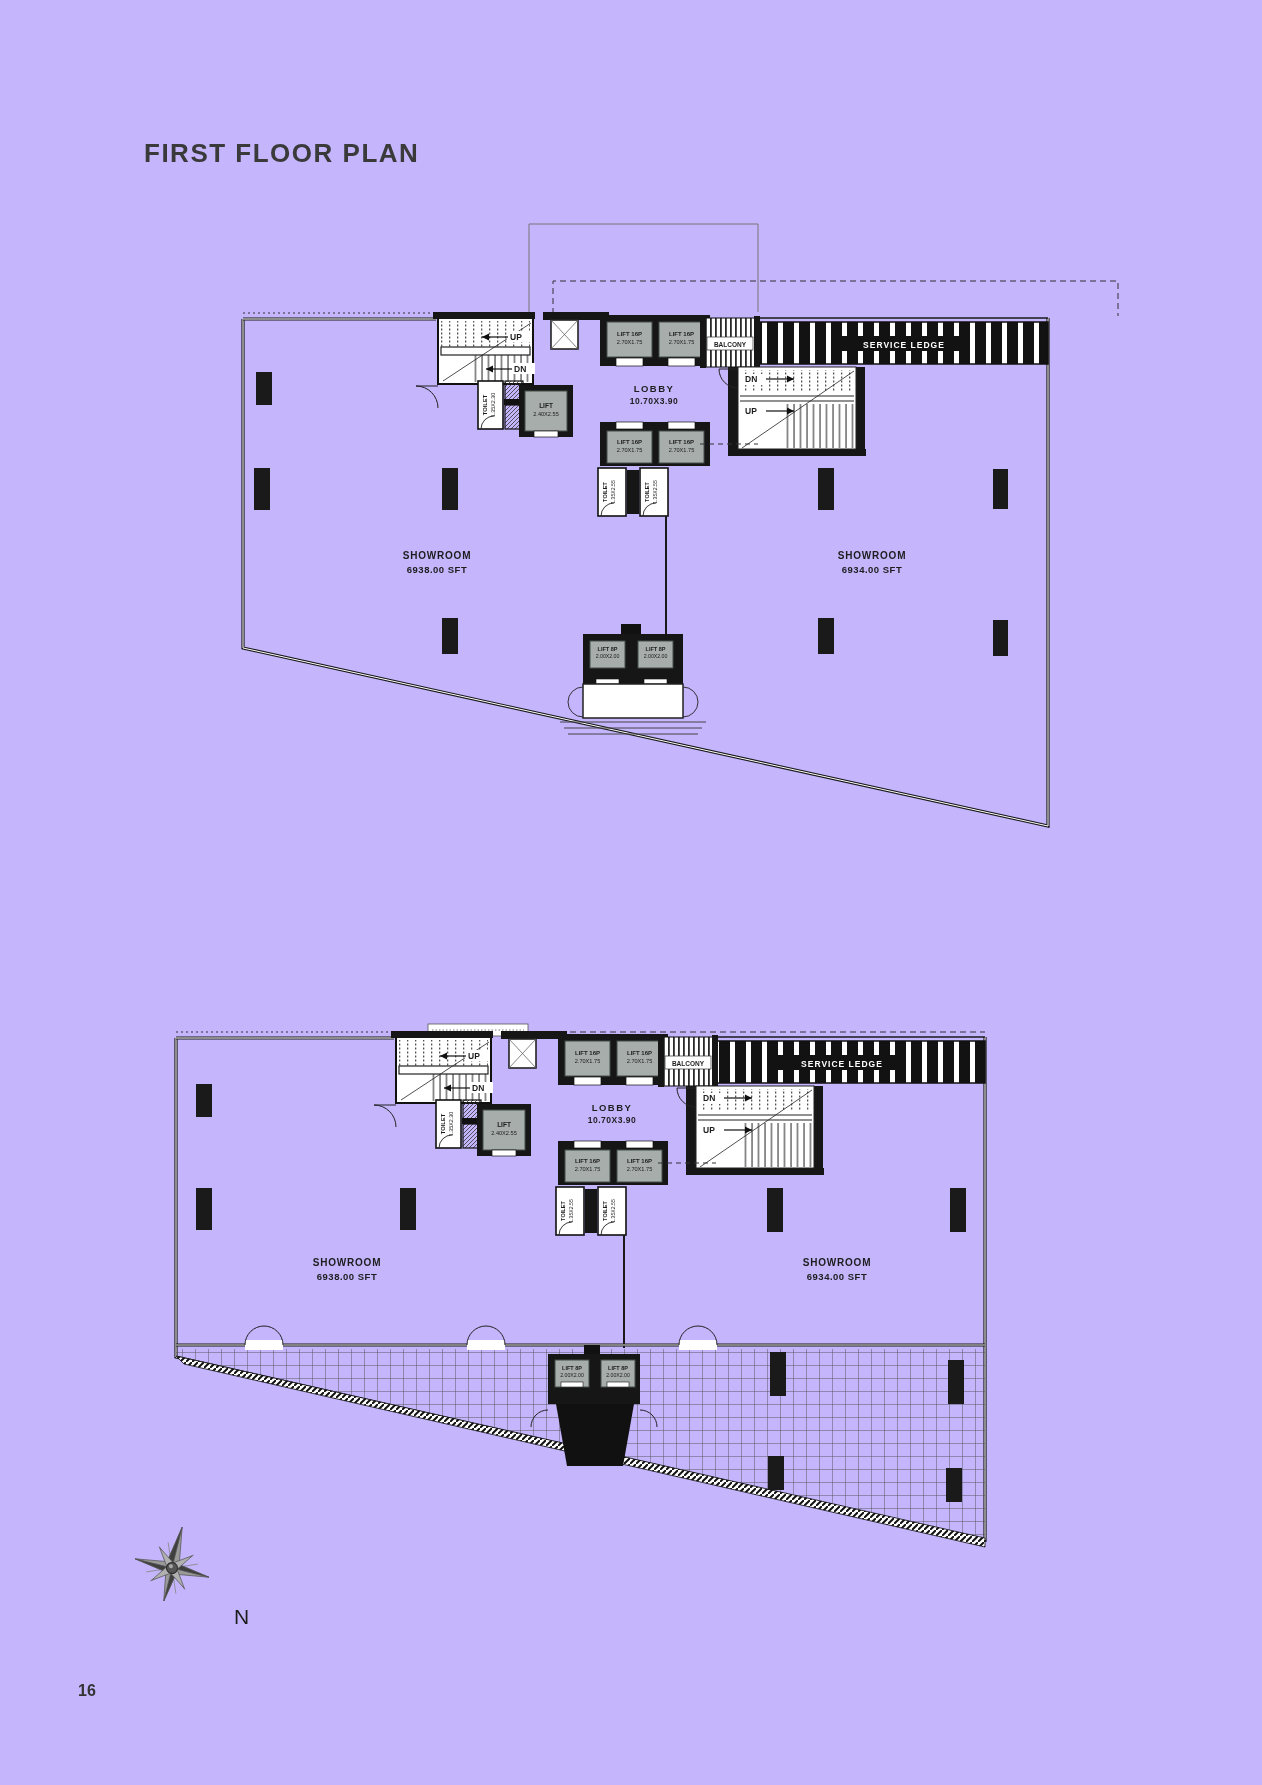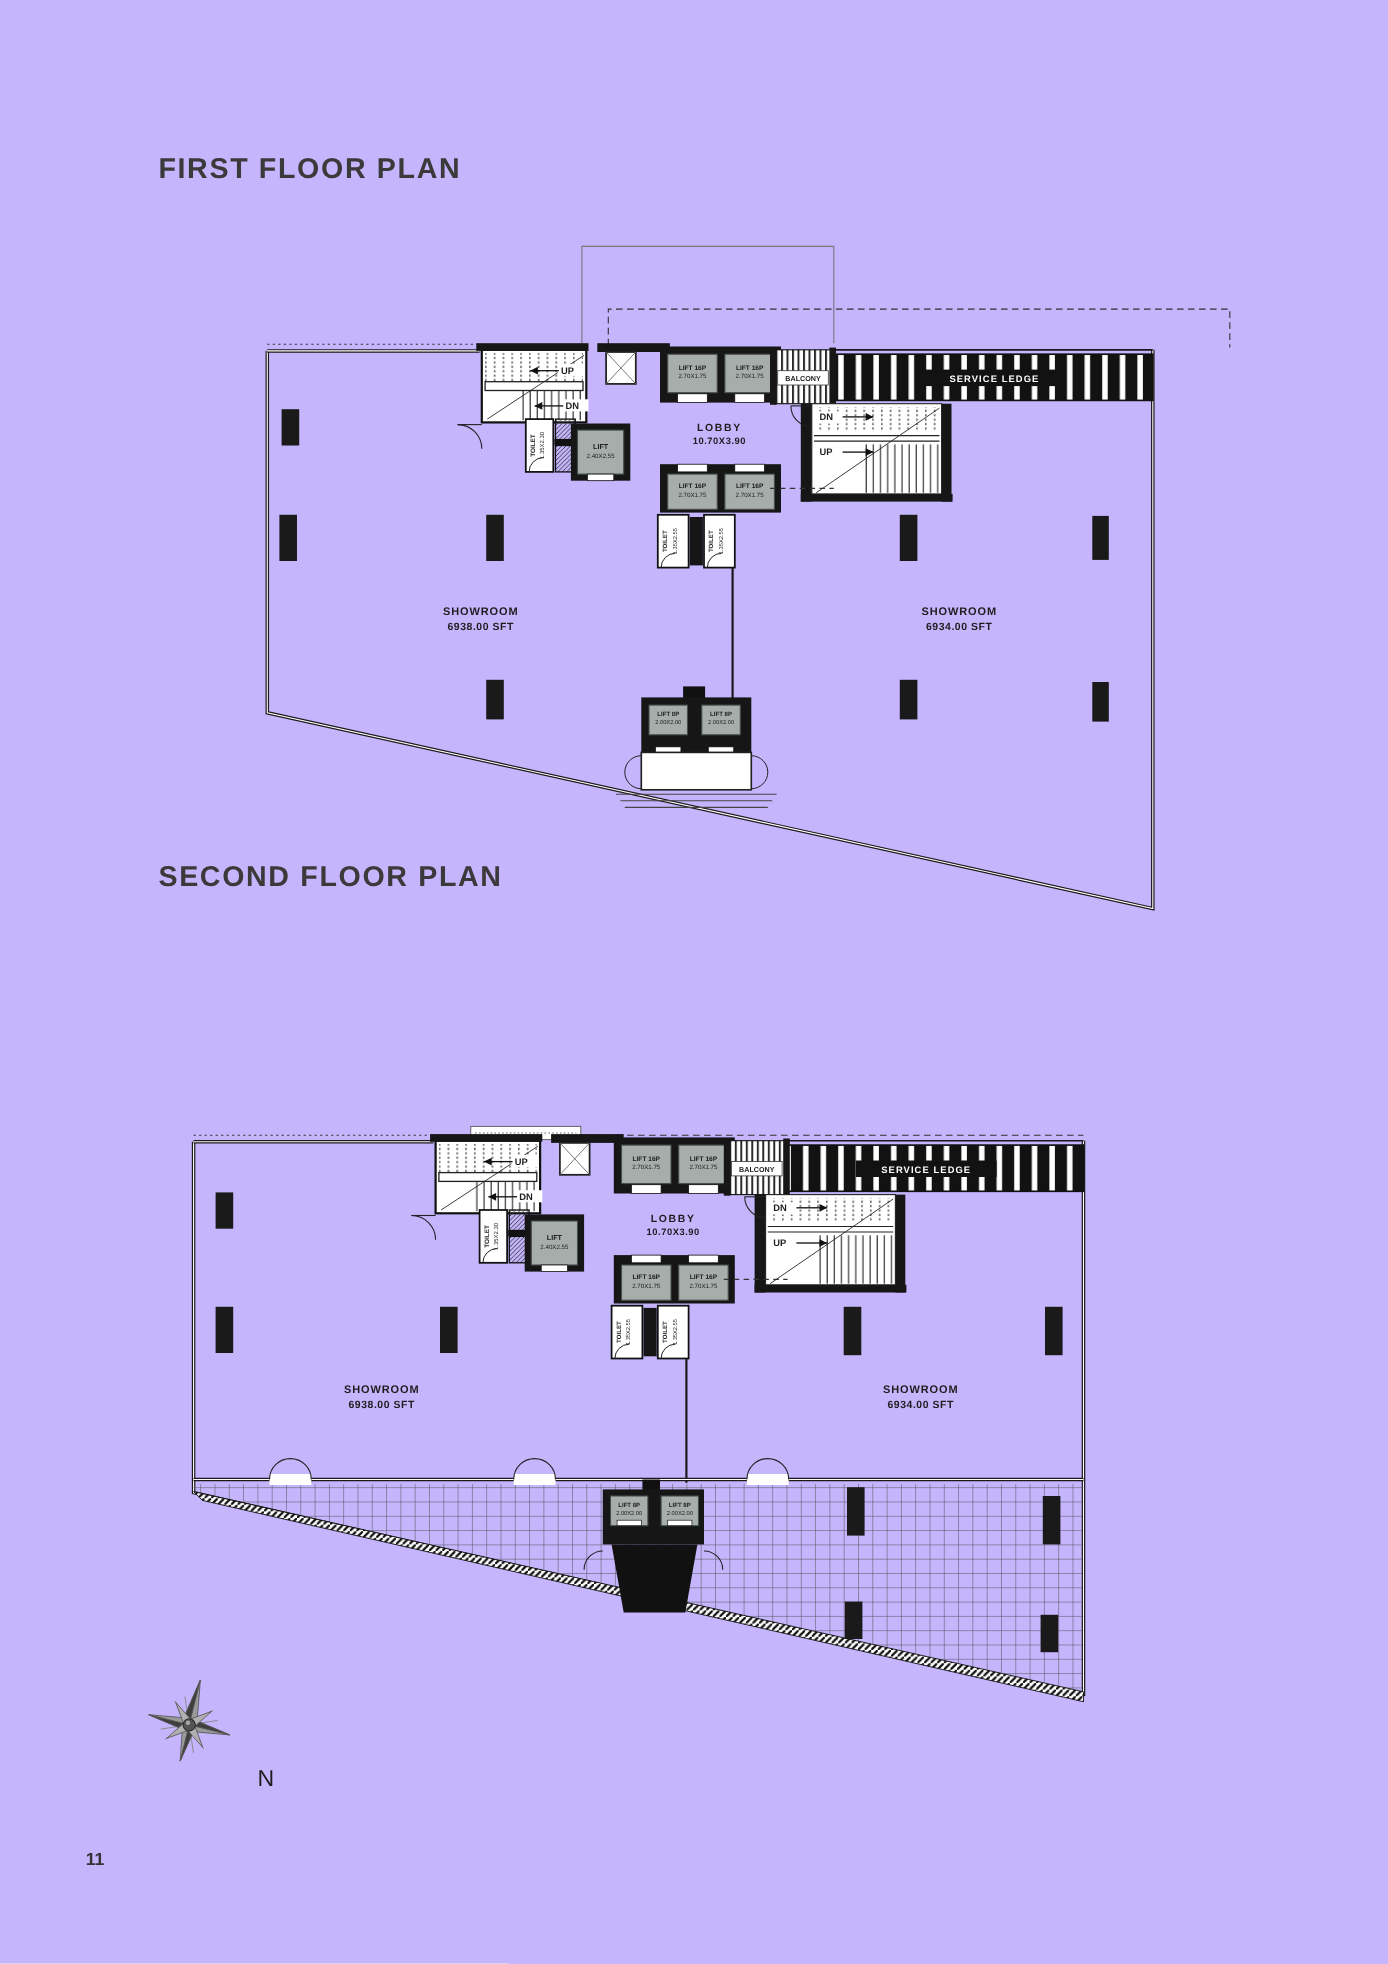--- a/index.html
+++ b/index.html
@@ -14,21 +14,20 @@
   svg text{font-family:"Liberation Sans",sans-serif;fill:#1d1d1d;}
   .tc{text-anchor:middle;}
   .lblb{font-weight:700;}
 </style>
 </head>
 <body>
 
 <div class="page">
 
   <div class="plan-title" id="title-first">FIRST FLOOR PLAN</div>
-  <div class="plan-title" id="title-second">SECOND FLOOR PLAN</div>
 
   <svg width="1262" height="1785" viewBox="0 0 1262 1785" xmlns="http://www.w3.org/2000/svg">
     <defs>
       <pattern id="pLedge" width="16" height="8" patternUnits="userSpaceOnUse">
         <rect width="16" height="8" fill="#121212"></rect>
           <rect x="10" width="5" height="8" fill="#ffffff"></rect>
       </pattern>
       <pattern id="pBalc" width="5" height="6" patternUnits="userSpaceOnUse">
         <rect width="5" height="6" fill="#ffffff"></rect>
           <rect width="1.8" height="6" fill="#2a2a2a"></rect>
@@ -329,14 +328,14 @@
             <polygon points="24,0 0,-4.5 0,4.5" fill="#b0b0b0"></polygon>
           </g>
         </g>
         <circle cx="0" cy="0" r="5.5" fill="#555" stroke="#2a2a2a" stroke-width="1"></circle>
         <circle cx="-1.5" cy="-1.5" r="2" fill="#a8a8a8"></circle>
       </g>
       <text x="234" y="1624" font-size="21" fill="#5a5a5a">N</text>
     </g>
   </svg>
 
-  <div class="page-number">11</div>
+  <div class="page-number">16</div>
 </div>
 
 </body></html>

